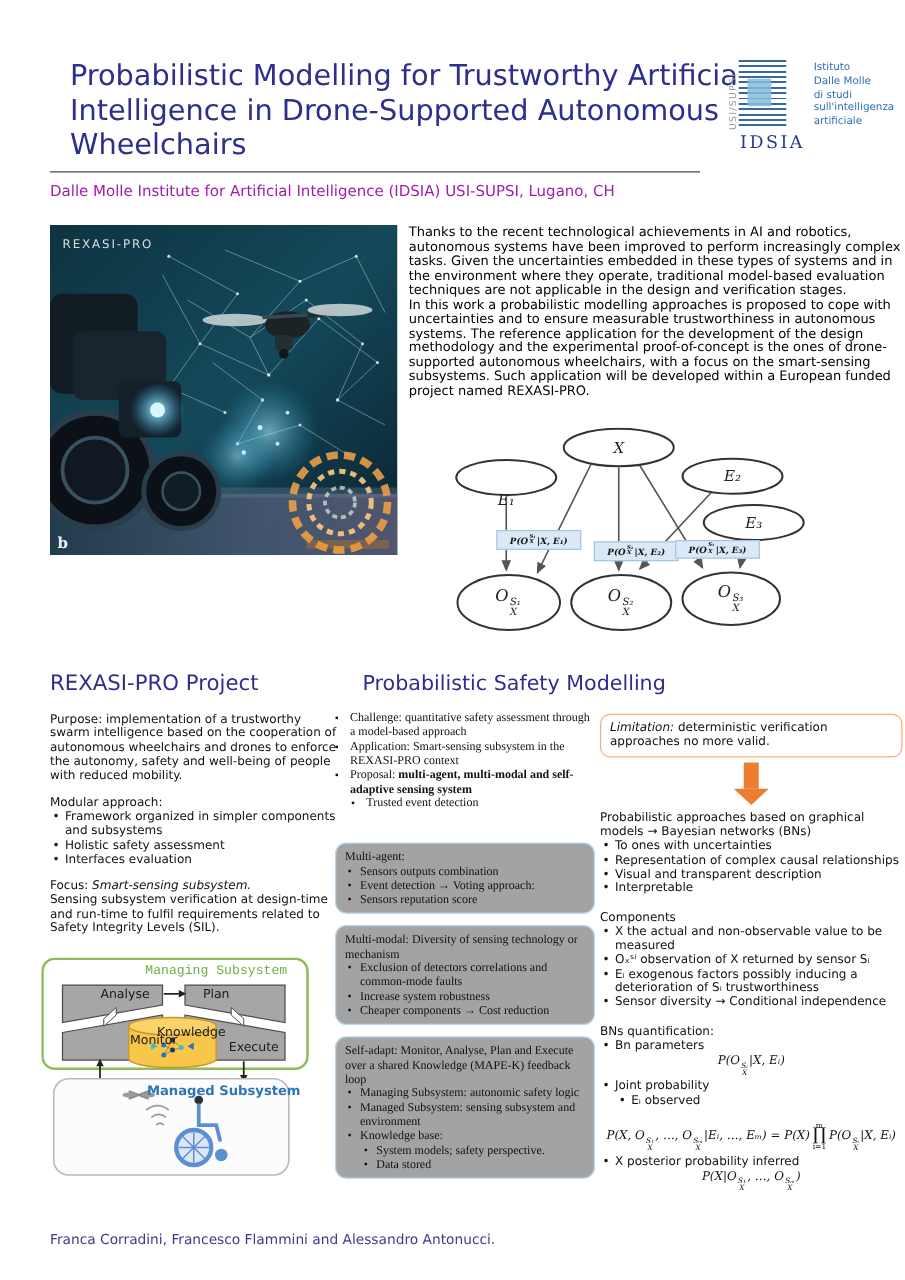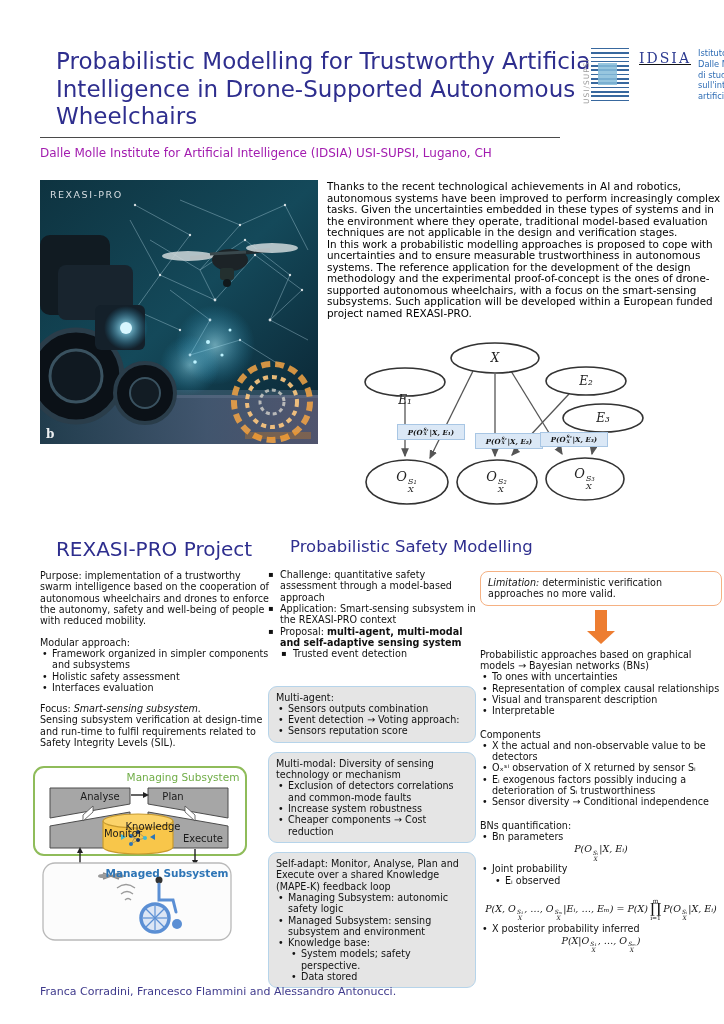--- a/index.html
+++ b/index.html
@@ -4,21 +4,21 @@
 <style>
   html,body{margin:0;padding:0;background:#e8e8e8;}
   .poster{position:relative;width:724px;height:1024px;background:#ffffff;overflow:hidden;
           font-family:"DejaVu Sans",sans-serif;color:#111;}
   
   .title{position:absolute;left:56px;top:48px;width:548px;font-size:23px;line-height:1.2;
          font-weight:500;color:#2e2e8e;}
   .rule{position:absolute;left:40px;top:137px;width:520px;height:1px;background:#4a4a4a;}
   .subtitle{position:absolute;left:40px;top:146px;width:560px;font-size:12px;color:#a21caf;}
   .logo{position:absolute;left:582px;top:48px;width:138px;height:92px;display:flex;}
-  .logo-left{display:flex;flex-direction:row;align-items:flex-start;text-decoration:underline;}
+  .logo-left{display:flex;flex-direction:column;align-items:flex-start;}
   .logo-row{display:flex;}
   .logo-vert{writing-mode:vertical-rl;transform:rotate(180deg);font-size:7.5px;color:#9a9a9a;
              letter-spacing:1px;height:56px;}
   .logo-stripes{width:38px;height:56px;position:relative;
       background:repeating-linear-gradient(180deg,#38689e 0 1.5px,#ffffff 1.5px 4.3px);}
   .logo-stripes .sq{position:absolute;left:7px;top:15px;width:19px;height:22px;background:#85bcd9;opacity:.85;}
   .logo-acronym{font-family:"DejaVu Serif",serif;color:#2b3990;font-size:14px;letter-spacing:2px;margin-top:2px;margin-left:10px;}
   .logo-text{margin-left:7px;font-size:8.3px;line-height:1.3;color:#2f6db5;}
   
   .photo{position:absolute;left:40px;top:180px;width:224px;height:264px;}
@@ -28,34 +28,34 @@
   .bn{position:absolute;left:356px;top:342px;width:368px;height:180px;}
   .bn svg{position:absolute;left:0;top:0;}
   .bn-label{position:absolute;transform:translate(-50%,-50%);font-family:"DejaVu Serif",serif;
             font-style:italic;font-size:12px;color:#222;white-space:nowrap;}
   .cpt{position:absolute;background:#dbe8f6;border:1px solid #a8c6e4;font-family:"DejaVu Serif",serif;
        font-style:italic;font-weight:bold;font-size:7px;display:flex;align-items:center;justify-content:center;
        white-space:nowrap;color:#111;}
   .ss{display:inline-flex;flex-direction:column;vertical-align:-0.4em;line-height:1;font-size:0.62em;margin:0 1px;}
   .ss span{display:block;}
   
-  .h-left{position:absolute;left:40px;top:537px;width:228px;text-align:center;font-size:20px;
+  .h-left{position:absolute;left:40px;top:537px;width:228px;text-align:left;font-size:17px;
           font-weight:500;color:#2e2e8e;}
   .h-right{position:absolute;left:290px;top:537px;width:420px;font-size:16.5px;
            font-weight:500;color:#2e2e8e;}
   
   .colL{position:absolute;left:40px;top:570px;width:230px;font-size:9.6px;line-height:1.18;}
-  .colM{position:absolute;left:268px;top:569px;width:208px;font-size:9.6px;line-height:1.18;}
+  .colM{position:absolute;left:268px;top:569px;width:208px;font-size:9.6px;line-height:1.18;font-family:Liberation Serif, serif;}
   .colR{position:absolute;left:480px;top:571px;width:242px;font-size:9.6px;line-height:1.18;} .gap10{height:10px;} .gap12{height:12px;}
   ul{margin:0;padding:0;list-style:none;}
   li{position:relative;padding-left:12px;margin:0;}
   li.b-dot::before{content:"•";position:absolute;left:2px;}
   li.b-sq::before{content:"▪";position:absolute;left:0px;font-size:8px;top:1px;}
   li.sub{margin-left:13px;}
-  .mbox{border:1.5px solid #b6d4ea;border-radius:9px;padding:5px 7px;margin-bottom:9px;background:#e5e5e5;}
+  .mbox{border:1.5px solid #b6d4ea;border-radius:9px;padding:5px 7px;margin-bottom:9px;background:#a3a3a3;}
   .limit-box{border:1.5px solid #f5b183;border-radius:8px;padding:5px 7px;background:#fff;}
   .arrow-wrap{width:100%;display:flex;justify-content:center;margin:4px 0 5px 0;}
   .arrow-col{position:relative;height:34px;width:28px;}
   .arrow-col .stem{position:absolute;left:8px;top:0;width:12px;height:21px;background:#ED7D31;}
   .arrow-col .head{position:absolute;left:0;top:21px;width:0;height:0;
                    border-left:14px solid transparent;border-right:14px solid transparent;border-top:13px solid #ED7D31;}
   .formula{text-align:center;font-family:"DejaVu Serif",serif;font-style:italic;font-size:9.5px;margin:1px 0;}
   .prod{display:inline-flex;flex-direction:column;align-items:center;line-height:.85;vertical-align:middle;margin:0 2px;}
   .prod .lim{font-size:6px;font-style:normal;}
   .prod .sym{font-size:14px;font-style:normal;}
@@ -356,27 +356,27 @@
         <circle cx="122" cy="152" r="14" fill="#dce6f5" stroke="#5b8fd4" stroke-width="3.5"></circle>
         <g stroke="#5b8fd4" stroke-width="1.2">
           <line x1="122" y1="140" x2="122" y2="164"></line>
             <line x1="110" y1="152" x2="134" y2="152"></line>
           <line x1="113" y1="143" x2="131" y2="161"></line>
             <line x1="131" y1="143" x2="113" y2="161"></line>
         </g>
         <circle cx="144" cy="158" r="5" fill="#5b8fd4"></circle>
       </g>
     </svg>
-    <div class="fig-label lbl-managing" style="left:150px;top:11px;">Managing Subsystem</div>
+    <div class="fig-label lbl-managing" style="left:140px;top:11px;font-family:Liberation Mono, monospace;">Managing Subsystem</div>
     <div class="fig-label" style="left:67px;top:30px;">Analyse</div>
     <div class="fig-label" style="left:140px;top:30px;">Plan</div>
     <div class="fig-label" style="left:44px;top:67px;margin-left:46px;">Monitor</div>
     <div class="fig-label" style="left:170px;top:72px;">Execute</div>
     <div class="fig-label" style="left:120px;top:60px;font-weight:500;">Knowledge</div>
-    <div class="fig-label lbl-managed" style="left:134px;top:107px;">Managed Subsystem</div>
+    <div class="fig-label lbl-managed" style="left:146px;top:107px;">Managed Subsystem</div>
   </div>
 
   <div class="colM">
     <ul>
       <li class="b-sq">
         <span>Challenge: quantitative safety assessment through a model-based approach</span><b></b>
       </li>
       <li class="b-sq">
         <span>Application: Smart-sensing subsystem in the REXASI-PRO context</span><b></b>
       </li>
@@ -427,21 +427,21 @@
     <div>Probabilistic approaches based on graphical models → Bayesian networks (BNs)</div>
     <ul>
       <li class="b-dot">To ones with uncertainties</li>
       <li class="b-dot">Representation of complex causal relationships</li>
       <li class="b-dot">Visual and transparent description</li>
       <li class="b-dot">Interpretable</li>
     </ul>
     <div class="gap12"></div>
     <div>Components</div>
     <ul>
-      <li class="b-dot">X the actual and non-observable value to be detectors</li>
+      <li class="b-dot">X the actual and non-observable value to be measured</li>
       <li class="b-dot">Oₓˢⁱ observation of X returned by sensor Sᵢ</li>
       <li class="b-dot">Eᵢ exogenous factors possibly inducing a deterioration of Sᵢ trustworthiness</li>
       <li class="b-dot">Sensor diversity → Conditional independence</li>
     </ul>
     <div class="gap12"></div>
     <div>BNs quantification:</div>
     <ul>
       <li class="b-dot">Bn parameters</li>
     </ul>
     <div class="formula">

